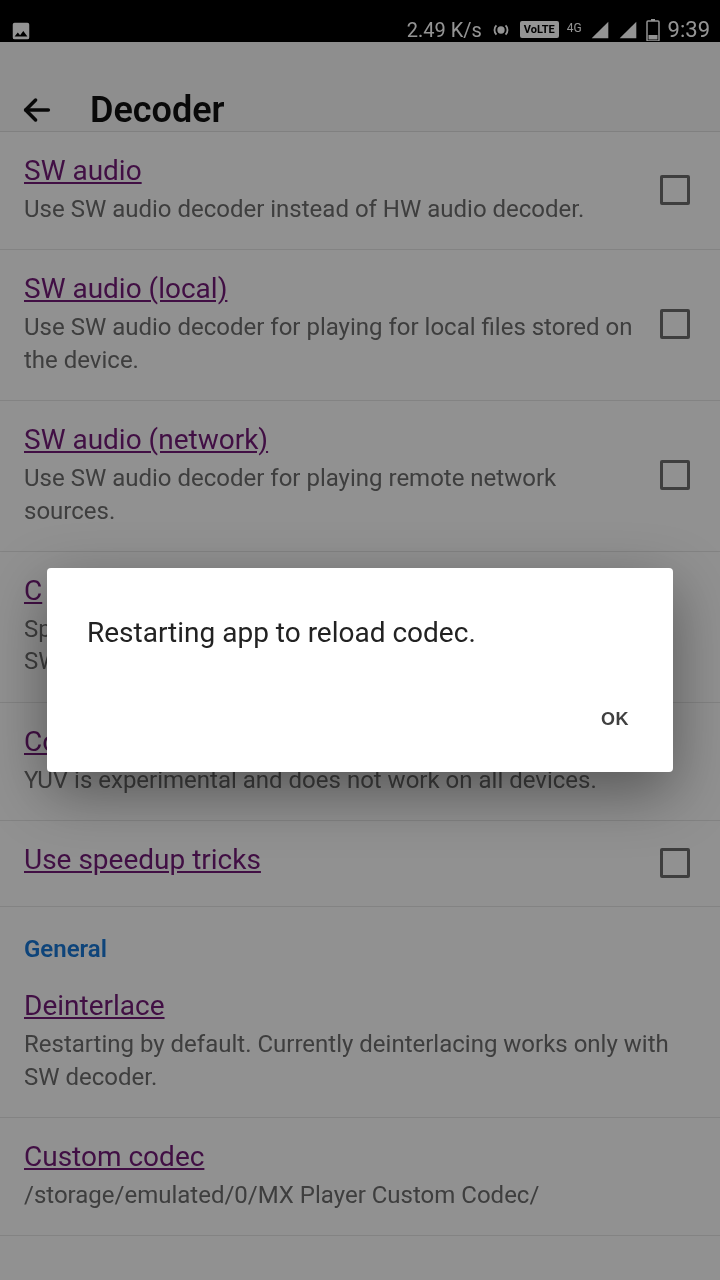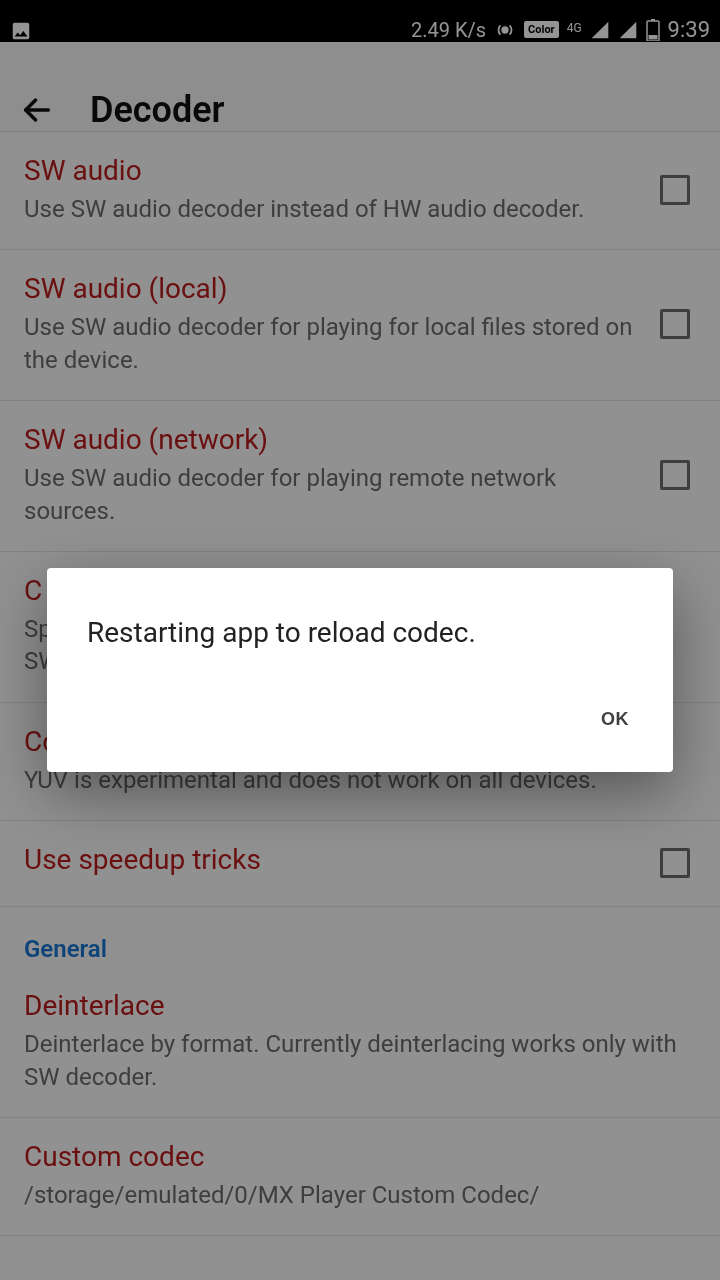--- a/index.html
+++ b/index.html
@@ -7,21 +7,21 @@
   .statusbar { height: 42px; background: #000; color: #fff; display: flex; align-items: flex-end; justify-content: space-between; padding: 0 10px; font-size: 20px; }
   .statusbar .left { display: flex; align-items: center; gap: 8px; }
   .statusbar .right { display: flex; align-items: center; gap: 8px; }
   .statusbar .ico { display: inline-flex; align-items: center; justify-content: center; }
   .appbar { height: 90px; background: #f5f5f5; display: flex; align-items: flex-end; padding: 0 20px; border-bottom: 1px solid #ddd; }
   .appbar .back { margin-right: 36px; }
   .appbar .title { font-size: 36px; font-weight: 600; color: #111; }
   .content { background: #fafafa; }
   .item { background: #fafafa; border-bottom: 1px solid #e2e2e2; padding: 22px 20px 24px 24px; display: flex; align-items: center; gap: 20px; }
   .item .text { flex: 1; }
-  .item .primary { font-size: 28px; color: #b91c1c; margin-bottom: 6px; }
+  .item .primary { font-size: 28px; color: #701a75; margin-bottom: 6px; text-decoration: underline; }
   .item .secondary { font-size: 24px; color: #6b6b6b; line-height: 1.35; }
   .section-header { padding: 28px 36px 4px 24px; font-size: 24px; font-weight: 600; color: #1976d2; }
   .checkbox { width: 30px; height: 30px; border: 3px solid #6b6b6b; border-radius: 2px; flex: 0 0 auto; margin-right: 10px; }
   .scrim { position: absolute; inset: 0; background: rgba(0,0,0,0.42); }
   .dialog { position: absolute; left: 47px; right: 47px; top: 568px; background: #fff; border-radius: 4px; box-shadow: 0 20px 60px rgba(0,0,0,0.4); padding: 24px 20px 16px 40px; }
   .dialog .msg { font-size: 28px; color: #222; padding: 24px 0 60px 0; }
   .dialog .actions { display: flex; justify-content: flex-end; padding: 0 24px 26px 0; }
   .dialog .ok { color: #404040; font-size: 18px; font-weight: 700; letter-spacing: 0.5px; background: none; border: none; cursor: pointer; }
 </style>
 </head>
@@ -38,21 +38,21 @@
   <div class="right">
     <span>2.49 K/s</span>
     <span class="ico">
       <svg width="22" height="22" viewBox="0 0 24 24" fill="none" stroke="#fff" stroke-width="2">
           <circle cx="12" cy="12" r="3" fill="#fff"></circle>
           <path d="M7 17a7 7 0 0 1 0-10"></path>
           <path d="M17 7a7 7 0 0 1 0 10"></path>
         </svg>
     </span>
     <span class="ico" style="background:#fff;color:#000;font-size:11px;font-weight:700;padding:2px 4px;border-radius:2px;">
-      <span>Color</span>
+      <span>VoLTE</span>
     </span>
     <span style="font-size:12px;align-self:flex-start;margin-top:4px;">
       <span>4G</span>
     </span>
     <span class="ico">
       <svg width="20" height="20" viewBox="0 0 24 24" fill="#fff">
           <path d="M2 22h20V2z"></path>
         </svg>
     </span>
     <span class="ico">
@@ -127,21 +127,21 @@
       <div class="primary">Use speedup tricks</div>
     </div>
     <div class="checkbox"></div>
   </div>
 
   <div class="section-header">General</div>
 
   <div class="item" style="border-top:none;">
     <div class="text">
       <div class="primary">Deinterlace</div>
-      <div class="secondary">Deinterlace by format. Currently deinterlacing works only with SW decoder.</div>
+      <div class="secondary">Restarting by default. Currently deinterlacing works only with SW decoder.</div>
     </div>
   </div>
 
   <div class="item">
     <div class="text">
       <div class="primary">Custom codec</div>
       <div class="secondary">/storage/emulated/0/MX Player Custom Codec/</div>
     </div>
   </div>
 

